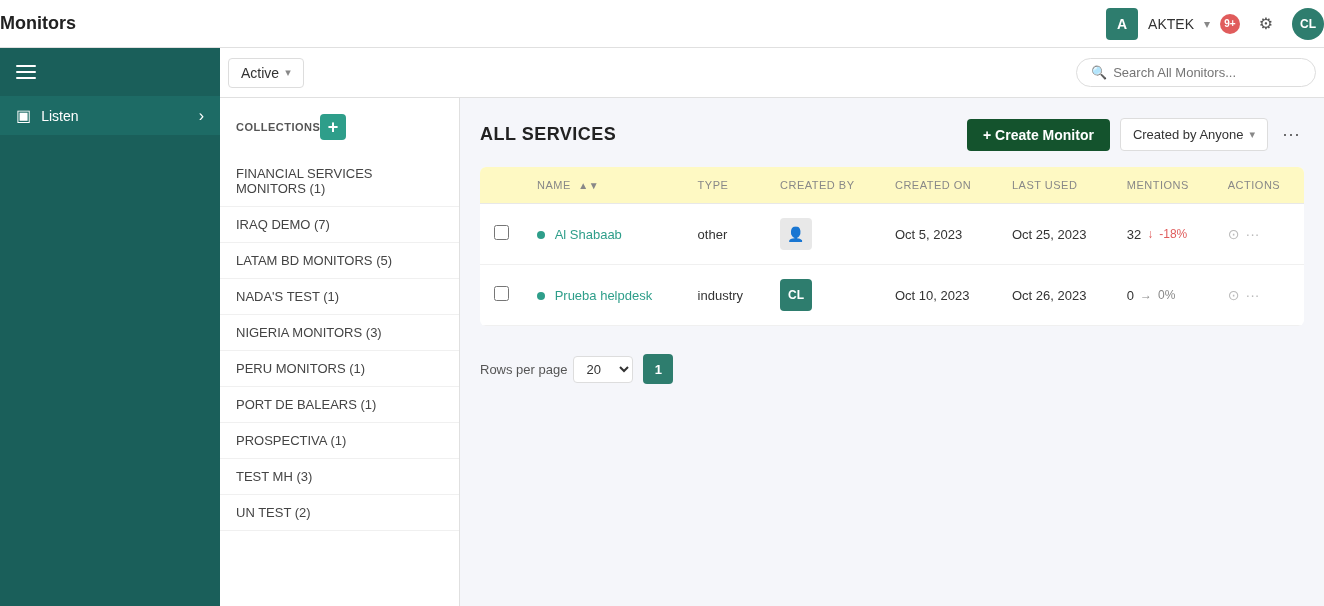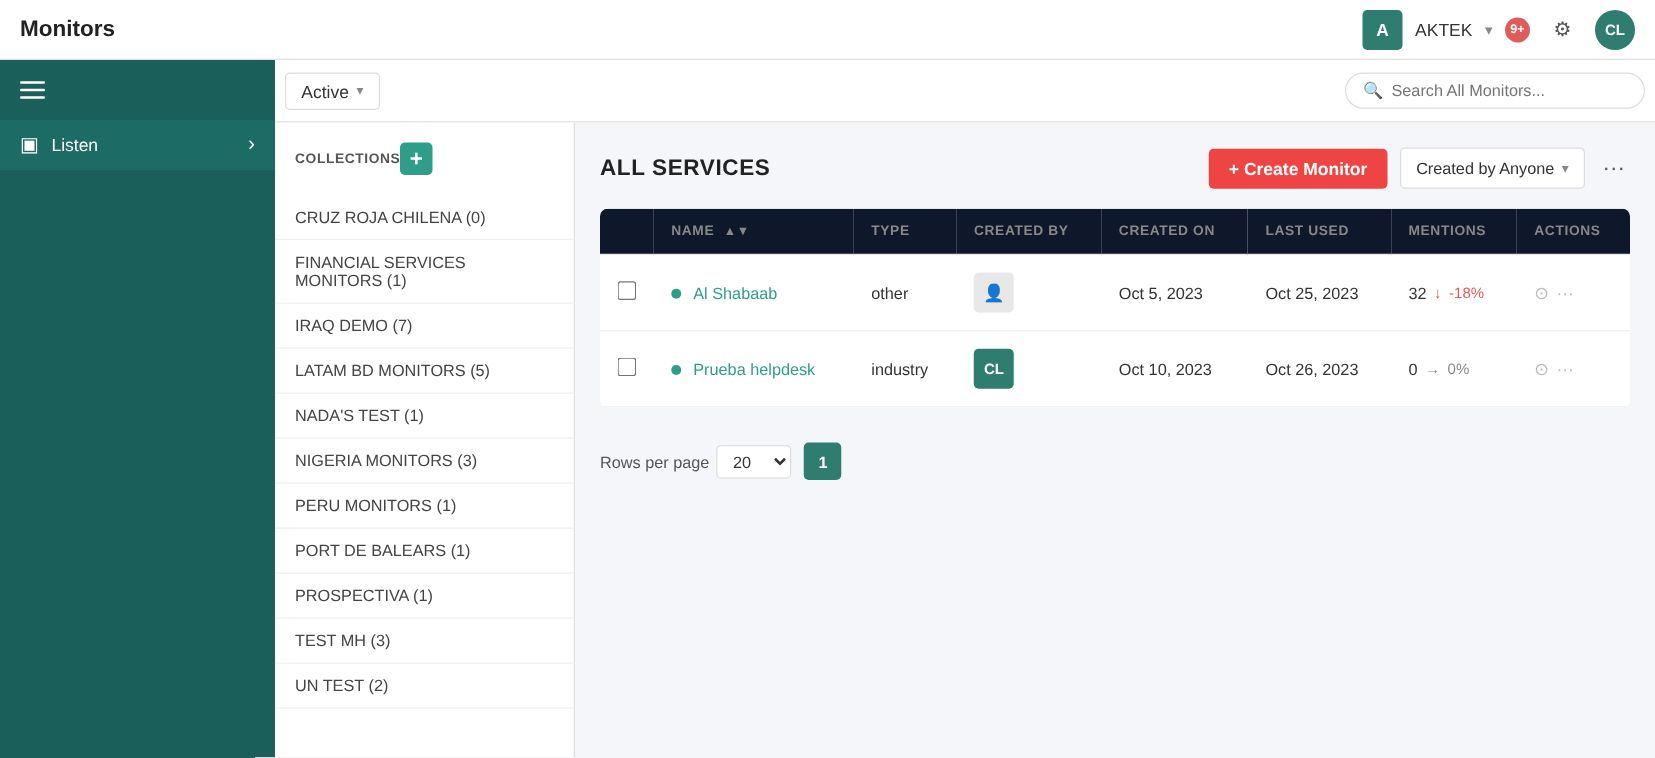--- a/index.html
+++ b/index.html
@@ -5,21 +5,21 @@
     * { box-sizing: border-box; margin: 0; padding: 0; font-family: -apple-system, BlinkMacSystemFont, 'Segoe UI', sans-serif; }
     body { background: #f5f6fa; width: 1324px; height: 606px; overflow: hidden; display: flex; flex-direction: column; }
 
     
     .topnav {
       height: 48px;
       background: #fff;
       border-bottom: 1px solid #e0e0e0;
       display: flex;
       align-items: center;
-      padding: 0 16px;
+      padding: 0 0;
       justify-content: space-between;
       flex-shrink: 0;
     }
     .topnav-left { display: flex; align-items: center; gap: 8px; }
     .topnav-title { font-size: 18px; font-weight: 600; color: #222; }
     .topnav-right { display: flex; align-items: center; gap: 10px; }
     .user-avatar-a {
       width: 32px; height: 32px; border-radius: 4px;
       background: #2e7d6e; color: #fff; font-weight: 700;
       display: flex; align-items: center; justify-content: center; font-size: 14px;
@@ -131,37 +131,37 @@
 
     
     .monitors-table-area { flex: 1; padding: 20px; overflow: auto; }
     .monitors-header {
       display: flex; align-items: center; justify-content: space-between;
       margin-bottom: 16px;
     }
     .monitors-title { font-size: 18px; font-weight: 700; color: #222; letter-spacing: 0.5px; }
     .monitors-header-right { display: flex; align-items: center; gap: 10px; }
     .create-monitor-btn {
-      background: #ef4444; color: #fff; border: none; border-radius: 4px;
+      background: #14532d; color: #fff; border: none; border-radius: 4px;
       padding: 8px 16px; cursor: pointer; font-size: 14px; font-weight: 600;
       display: flex; align-items: center; gap: 6px;
     }
     .created-by-btn {
       display: flex; align-items: center; gap: 6px;
       border: 1px solid #ddd; border-radius: 4px; padding: 8px 12px;
       cursor: pointer; font-size: 13px; color: #333; background: #fff;
     }
     .more-btn { font-size: 18px; color: #555; cursor: pointer; padding: 4px; }
 
     
     .monitors-table { width: 100%; border-collapse: collapse; background: #fff; border-radius: 6px; overflow: hidden; }
     .monitors-table th {
-      text-align: left; font-size: 11px; font-weight: 700; color: #888;
+      text-align: left; font-size: 11px; font-weight: 400; color: #888;
       letter-spacing: 0.5px; padding: 12px 14px; border-bottom: 1px solid #e8e8e8;
-      background: #0f172a;
+      background: #fef9c3;
     }
     .monitors-table td { padding: 14px 14px; font-size: 13px; color: #333; border-bottom: 1px solid #f0f0f0; vertical-align: middle; }
     .monitor-name-link { color: #2e9e8a; text-decoration: none; font-weight: 500; }
     .status-dot { display: inline-block; width: 8px; height: 8px; border-radius: 50%; background: #2e9e8a; margin-right: 6px; }
     .avatar-icon {
       width: 32px; height: 32px; border-radius: 4px;
       background: #e8e8e8; display: flex; align-items: center; justify-content: center;
       font-size: 14px; color: #888;
     }
     .avatar-cl {
@@ -245,24 +245,20 @@
     </div>
 
     <div class="monitors-area">
 
       <div class="collections-panel">
         <div class="collections-header">
           <span>COLLECTIONS</span>
           <div class="add-btn">+</div>
         </div>
 
-        <div class="collection-item">
-          <span>CRUZ ROJA CHILENA</span>
-          <span> (0)</span>
-        </div>
         <div class="collection-item">
           <span>FINANCIAL SERVICES MONITORS</span>
           <span> (1)</span>
         </div>
         <div class="collection-item">
           <span>IRAQ DEMO</span>
           <span> (7)</span>
         </div>
         <div class="collection-item">
           <span>LATAM BD MONITORS</span>

